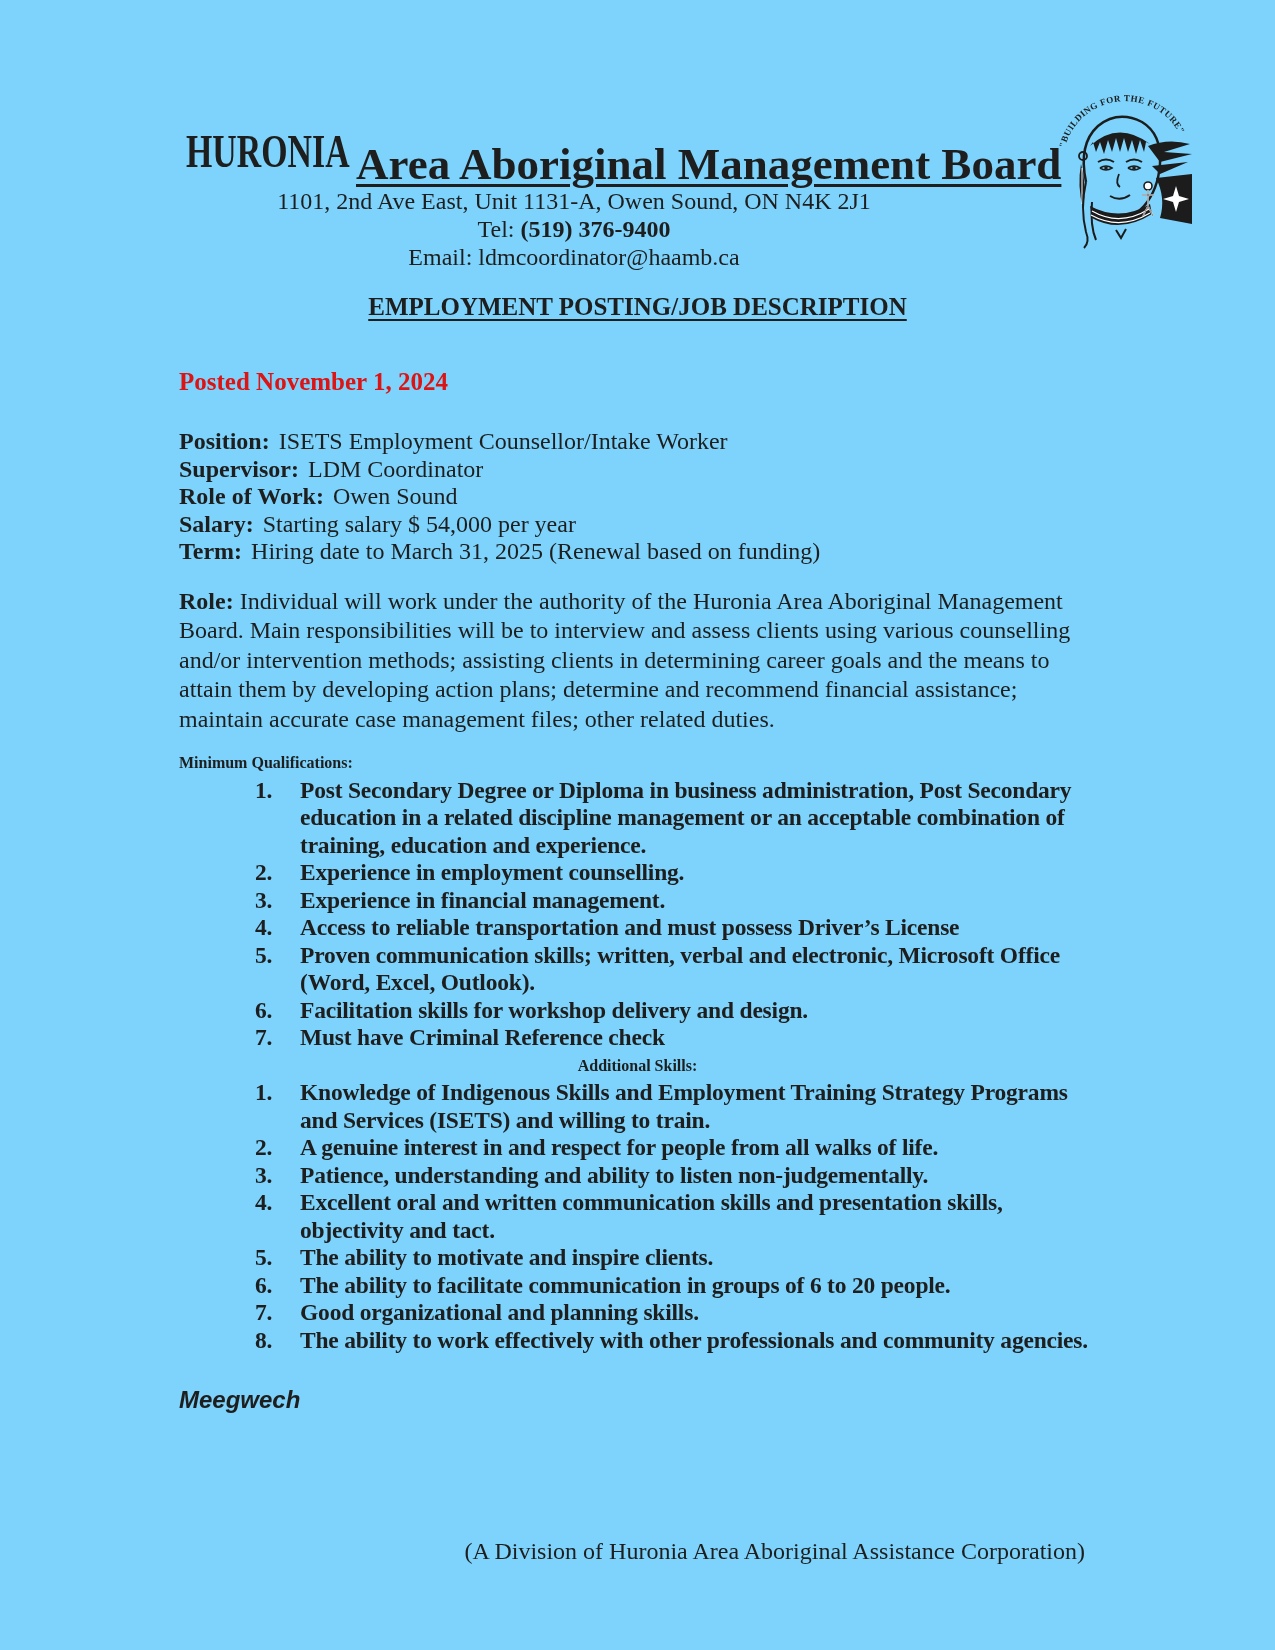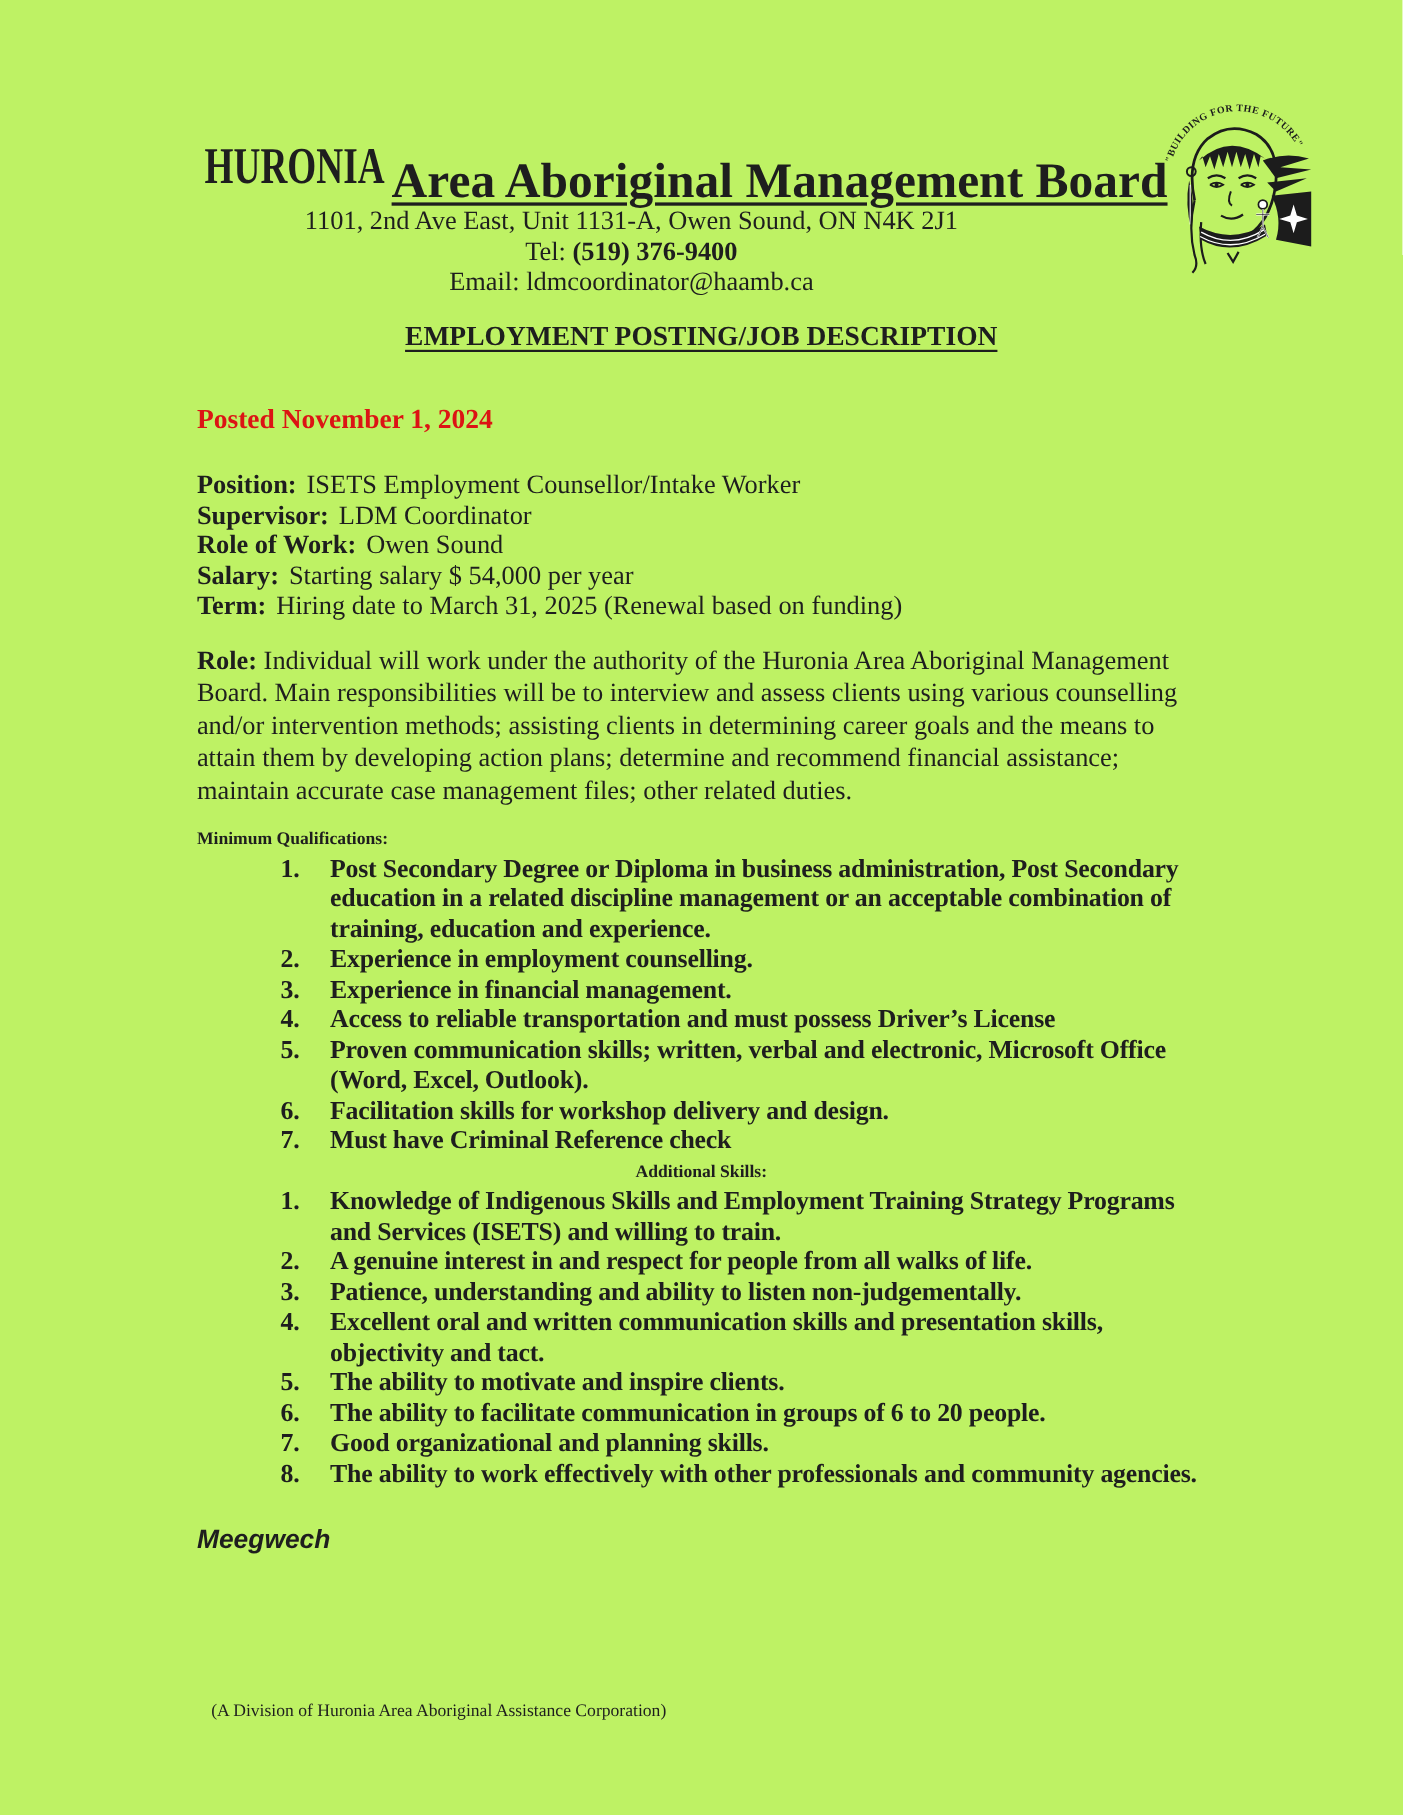--- a/index.html
+++ b/index.html
@@ -1,19 +1,19 @@
 <!DOCTYPE html>
 <html><head>
 <meta charset="utf-8">
 <style>
   html,body{margin:0;padding:0;background:#ffffff;}
   .page{
     position:relative;
     width:1275px;height:1650px;
-    background:#bef264;
+    background:#7dd3fc;
     font-family:"Liberation Serif","DejaVu Serif",serif;
     color:#1e1e1e;
     overflow:hidden;
   }
   
   .header{position:relative;height:293px;}
   .brand{
     position:absolute;left:186px;top:124px;
     font-size:47px;font-weight:bold;letter-spacing:0px;
     transform:scaleX(0.72);transform-origin:0 50%;
@@ -54,22 +54,22 @@
     font-size:23.5px;font-weight:bold;line-height:27.5px;letter-spacing:-0.2px;}
   ol.qlist li{list-style:none;position:relative;padding-left:121px;counter-increment:item;}
   ol.qlist li::before{content:counter(item) ".";position:absolute;left:76px;}
   
   .closing{
     margin:32px 179px 0;width:917px;text-align:left;
     font-family:"Liberation Sans","DejaVu Sans",sans-serif;
     font-style:italic;font-weight:bold;font-size:24px;
   }
   .footer{
-    position:absolute;left:192px;bottom:85px;width:917px;text-align:left;
-    font-size:16px;
+    position:absolute;left:168px;bottom:85px;width:917px;text-align:right;
+    font-size:24px;
   }
 </style>
 </head>
 <body>
 
 <div class="page">
 
   <div class="header">
     <span class="brand">HURONIA</span>
     <span class="org-name">Area Aboriginal Management Board</span>

